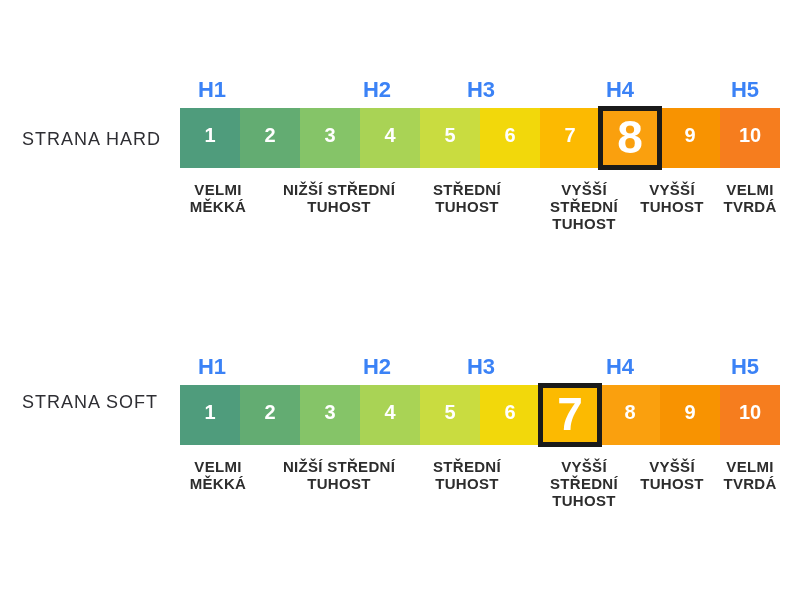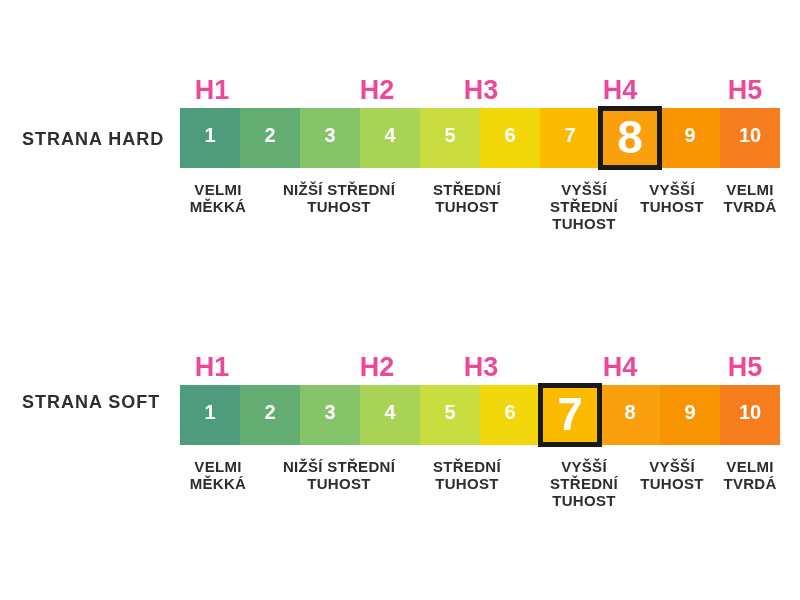--- a/index.html
+++ b/index.html
@@ -5,26 +5,26 @@
   html,body{margin:0;padding:0;}
   body{
     width:800px;height:600px;
     background:#ffffff;
     font-family:"Liberation Sans","DejaVu Sans",sans-serif;
     overflow:hidden;
   }
   .canvas{position:relative;width:800px;height:600px;background:#ffffff;}
   .scale-title{
     position:absolute;left:22px;
-    font-size:18px;font-weight:700;letter-spacing:1px;
+    font-size:18px;font-weight:400;letter-spacing:1px;
     color:#2e2e33;line-height:20px;white-space:nowrap;
   }
   .hlabel{
     position:absolute;transform:translateX(-50%);
-    font-size:27px;font-weight:700;color:#ec4899;
+    font-size:22px;font-weight:700;color:#3b82f6;
     line-height:22px;white-space:nowrap;
   }
   .cell{
     position:absolute;width:60px;height:60px;
     display:flex;align-items:center;justify-content:center;
     color:#ffffff;font-weight:700;font-size:20px;
     box-sizing:border-box;padding-bottom:6px;
   }
   .cell.hl{
     width:64px;height:64px;

